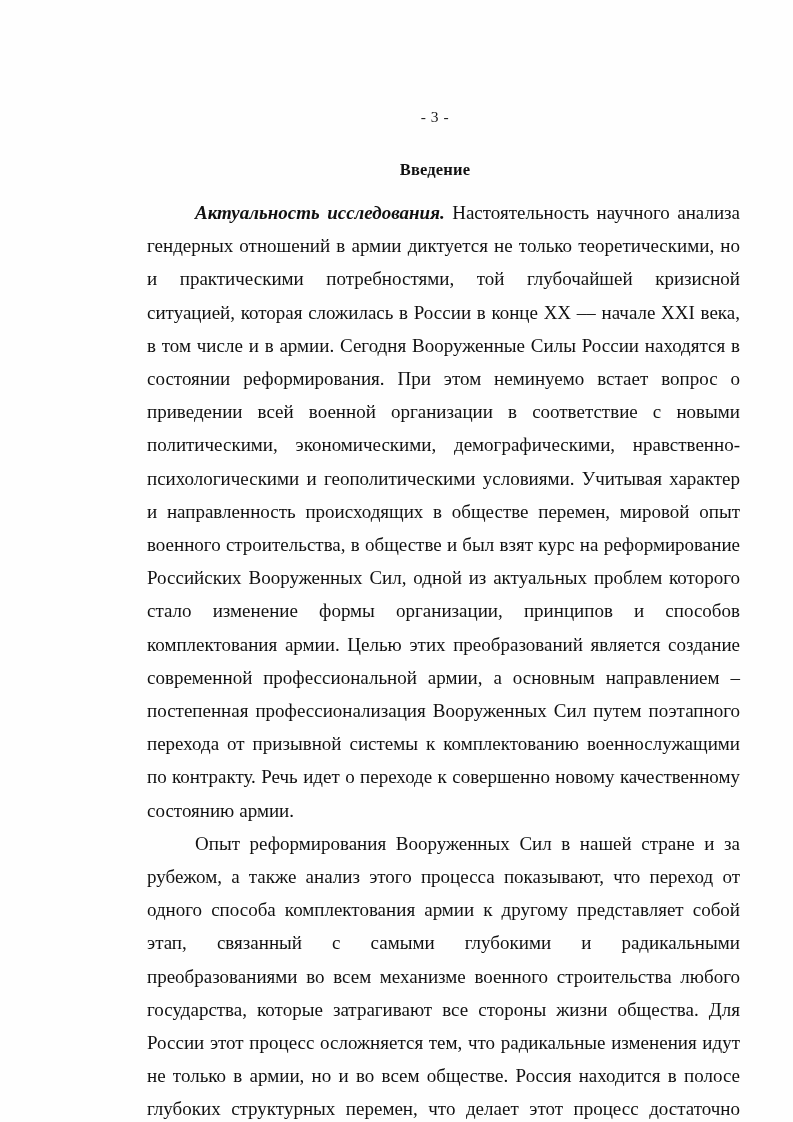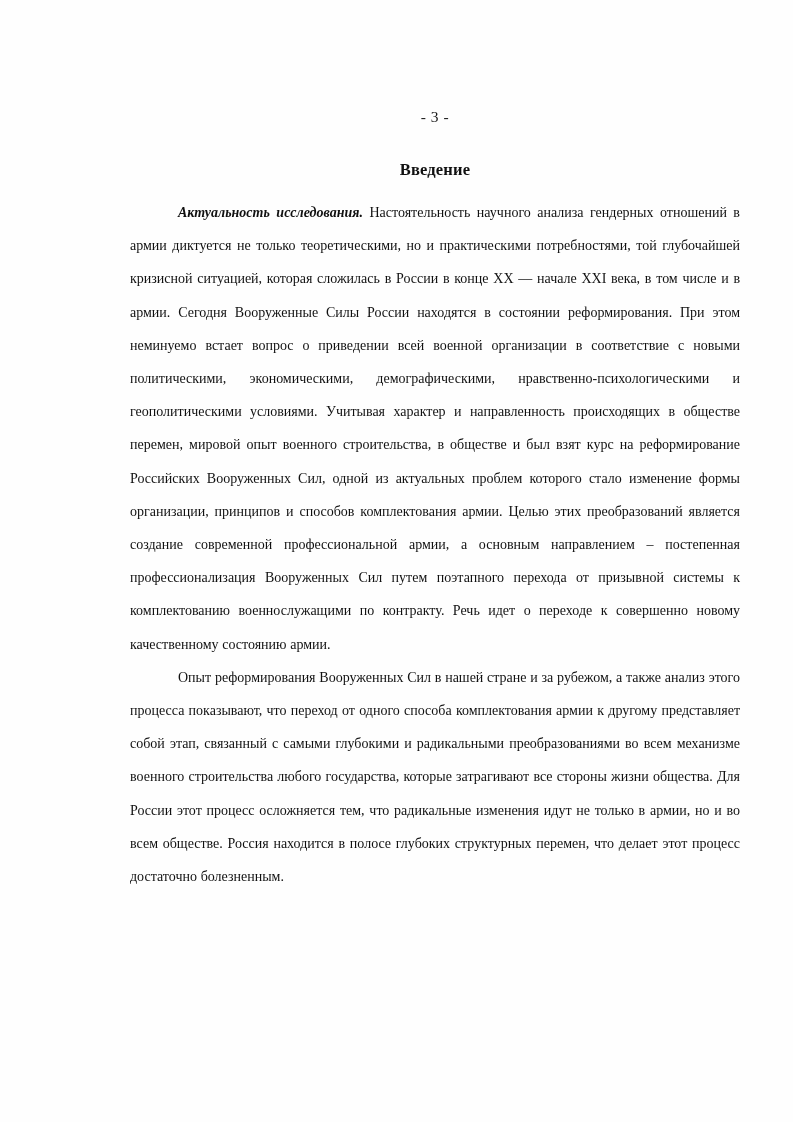--- a/index.html
+++ b/index.html
@@ -30,22 +30,22 @@
     color: #1a1a1a;
   }
   .doc-title {
     text-align: center;
     font-size: 16.5px;
     font-weight: bold;
     margin: 12px 0 16px 0;
     letter-spacing: 0.2px;
   }
   p.body-text {
-    margin: 0 0 0 0;
-    font-size: 14px;
+    margin: 0 0 0 17px;
+    font-size: 19px;
     line-height: 33.2px;
     text-align: justify;
     text-indent: 48px;
     word-spacing: 0.2px;
     hyphens: manual;
   }
   p.body-text + p.body-text {
     margin-top: 0;
     font-family: Liberation Serif, serif;
   }

